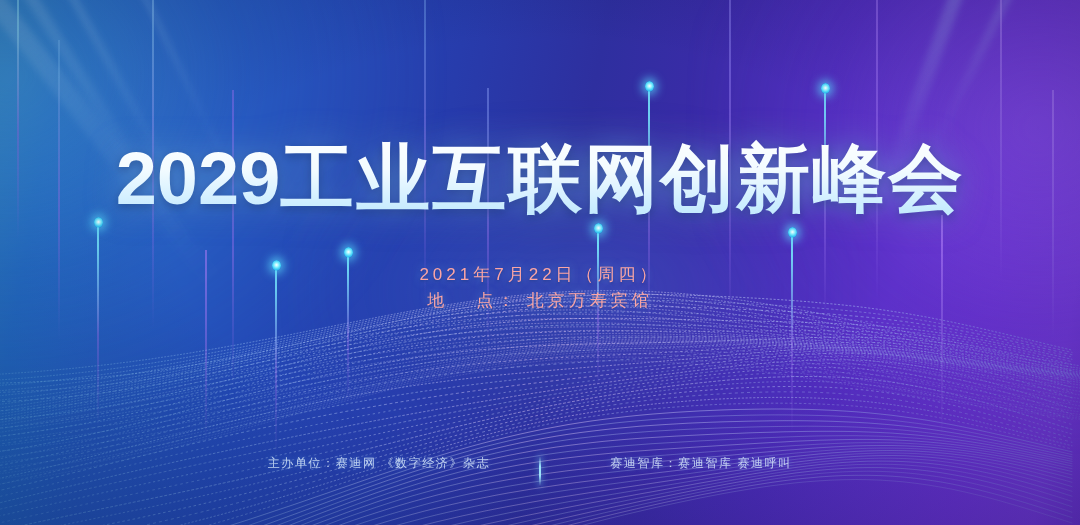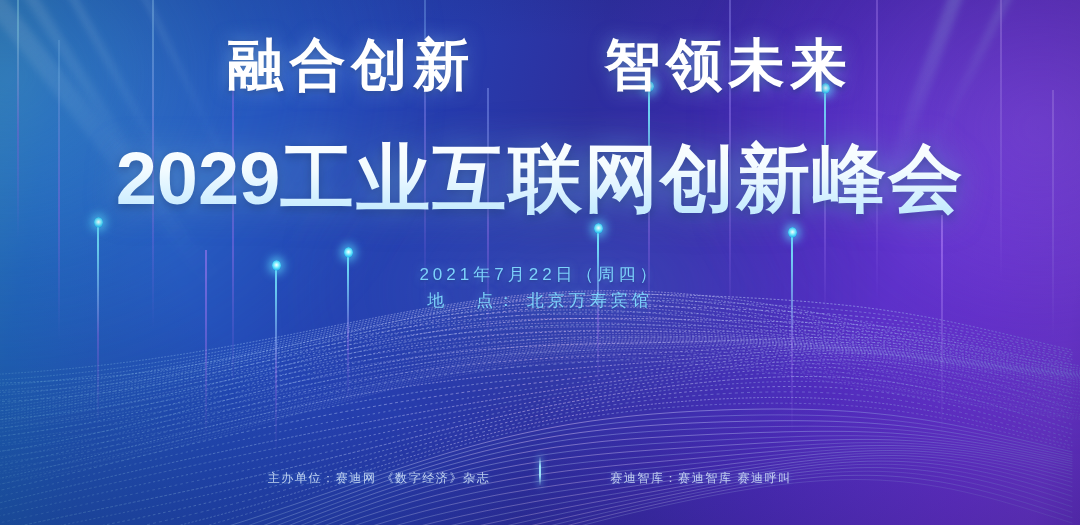--- a/index.html
+++ b/index.html
@@ -138,35 +138,35 @@
   }
   .main-title .yr { letter-spacing: 0px; }
 
   .meta {
     position: absolute;
     top: 262px;
     left: 0; right: 0;
     text-align: center;
   }
   .meta-line {
-    color: #7dd3fc;
+    color: #fca5a5;
     font-size: 17px;
     letter-spacing: 4px;
     line-height: 26px;
     text-shadow: 0 0 8px rgba(120,190,255,0.6), 0 1px 3px rgba(10,30,90,0.5);
     white-space: nowrap;
   }
   .meta-line.venue .sp { display: inline-block; width: 28px; }
 
   .footer {
     position: absolute;
     bottom: 38px;
     left: 0; right: 0;
     display: flex;
-    align-items: flex-end;
+    align-items: flex-start;
     justify-content: center;
     gap: 0;
   }
   .footer-text {
     color: rgba(226,242,255,0.80);
     font-size: 12px;
     letter-spacing: 1.6px;
     white-space: nowrap;
     text-shadow: 0 0 6px rgba(90,170,255,0.45);
   }
@@ -352,25 +352,20 @@
           <path d="M-20.0 205.6 L-10.0 204.4 L0.0 203.1 L10.0 201.9 L20.0 200.5 L30.0 199.1 L40.0 197.7 L50.0 196.2 L60.0 194.7 L70.0 193.0 L80.0 191.4 L90.0 189.7 L100.0 187.9 L110.0 186.1 L120.0 184.2 L130.0 182.2 L140.0 180.2 L150.0 178.2 L160.0 176.1 L170.0 173.9 L180.0 171.7 L190.0 169.4 L200.0 167.1 L210.0 164.8 L220.0 162.4 L230.0 159.9 L240.0 157.5 L250.0 155.0 L260.0 152.4 L270.0 149.9 L280.0 147.3 L290.0 144.7 L300.0 142.1 L310.0 139.5 L320.0 136.9 L330.0 134.4 L340.0 131.8 L350.0 129.2 L360.0 126.7 L370.0 124.2 L380.0 121.7 L390.0 119.3 L400.0 116.9 L410.0 114.6 L420.0 112.3 L430.0 110.1 L440.0 107.9 L450.0 105.9 L460.0 103.9 L470.0 102.0 L480.0 100.2 L490.0 98.4 L500.0 96.8 L510.0 95.3 L520.0 93.9 L530.0 92.5 L540.0 91.3 L550.0 90.2 L560.0 89.3 L570.0 88.4 L580.0 87.7 L590.0 87.1 L600.0 86.6 L610.0 86.2 L620.0 86.0 L630.0 85.8 L640.0 85.8 L650.0 86.0 L660.0 86.2 L670.0 86.6 L680.0 87.0 L690.0 87.6 L700.0 88.3 L710.0 89.1 L720.0 90.0 L730.0 91.0 L740.0 92.1 L750.0 93.3 L760.0 94.5 L770.0 95.9 L780.0 97.3 L790.0 98.8 L800.0 100.4 L810.0 102.0 L820.0 103.7 L830.0 105.4 L840.0 107.1 L850.0 108.9 L860.0 110.8 L870.0 112.6 L880.0 114.5 L890.0 116.4 L900.0 118.3 L910.0 120.2 L920.0 122.2 L930.0 124.1 L940.0 126.0 L950.0 127.8 L960.0 129.7 L970.0 131.5 L980.0 133.4 L990.0 135.1 L1000.0 136.9 L1010.0 138.6 L1020.0 140.3 L1030.0 141.9 L1040.0 143.5 L1050.0 145.1 L1060.0 146.6 L1070.0 148.1 L1080.0 149.5 L1090.0 NaN L1100.0 NaN" stroke="url(#wgrad)" stroke-width="0.85" stroke-dasharray="1.1 2.1" opacity="0.324"></path>
           <path d="M-20.0 211.3 L-10.0 210.0 L0.0 208.7 L10.0 207.3 L20.0 205.9 L30.0 204.4 L40.0 202.9 L50.0 201.3 L60.0 199.6 L70.0 197.9 L80.0 196.2 L90.0 194.3 L100.0 192.4 L110.0 190.5 L120.0 188.5 L130.0 186.4 L140.0 184.3 L150.0 182.1 L160.0 179.8 L170.0 177.5 L180.0 175.2 L190.0 172.8 L200.0 170.4 L210.0 167.9 L220.0 165.4 L230.0 162.8 L240.0 160.2 L250.0 157.6 L260.0 155.0 L270.0 152.3 L280.0 149.7 L290.0 147.0 L300.0 144.3 L310.0 141.6 L320.0 139.0 L330.0 136.3 L340.0 133.7 L350.0 131.1 L360.0 128.5 L370.0 126.0 L380.0 123.5 L390.0 121.0 L400.0 118.6 L410.0 116.3 L420.0 114.0 L430.0 111.8 L440.0 109.7 L450.0 107.6 L460.0 105.7 L470.0 103.8 L480.0 102.0 L490.0 100.3 L500.0 98.7 L510.0 97.3 L520.0 95.9 L530.0 94.7 L540.0 93.5 L550.0 92.5 L560.0 91.6 L570.0 90.8 L580.0 90.2 L590.0 89.7 L600.0 89.3 L610.0 89.0 L620.0 88.8 L630.0 88.8 L640.0 88.9 L650.0 89.1 L660.0 89.4 L670.0 89.8 L680.0 90.4 L690.0 91.0 L700.0 91.8 L710.0 92.6 L720.0 93.6 L730.0 94.7 L740.0 95.8 L750.0 97.0 L760.0 98.3 L770.0 99.7 L780.0 101.2 L790.0 102.7 L800.0 104.3 L810.0 105.9 L820.0 107.6 L830.0 109.3 L840.0 111.0 L850.0 112.8 L860.0 114.6 L870.0 116.5 L880.0 118.3 L890.0 120.2 L900.0 122.0 L910.0 123.9 L920.0 125.7 L930.0 127.6 L940.0 129.4 L950.0 131.2 L960.0 133.0 L970.0 134.7 L980.0 136.4 L990.0 138.1 L1000.0 139.8 L1010.0 141.4 L1020.0 143.0 L1030.0 144.5 L1040.0 146.0 L1050.0 147.4 L1060.0 148.8 L1070.0 150.2 L1080.0 151.5 L1090.0 NaN L1100.0 NaN" stroke="url(#wgrad)" stroke-width="0.85" stroke-dasharray="1.1 2.1" opacity="0.306"></path>
           <path d="M-20.0 216.7 L-10.0 215.4 L0.0 214.0 L10.0 212.5 L20.0 211.0 L30.0 209.4 L40.0 207.7 L50.0 206.0 L60.0 204.2 L70.0 202.4 L80.0 200.5 L90.0 198.5 L100.0 196.5 L110.0 194.4 L120.0 192.3 L130.0 190.1 L140.0 187.8 L150.0 185.5 L160.0 183.2 L170.0 180.7 L180.0 178.3 L190.0 175.8 L200.0 173.2 L210.0 170.6 L220.0 168.0 L230.0 165.3 L240.0 162.7 L250.0 160.0 L260.0 157.3 L270.0 154.5 L280.0 151.8 L290.0 149.1 L300.0 146.3 L310.0 143.6 L320.0 140.9 L330.0 138.2 L340.0 135.5 L350.0 132.9 L360.0 130.3 L370.0 127.8 L380.0 125.3 L390.0 122.8 L400.0 120.4 L410.0 118.1 L420.0 115.9 L430.0 113.7 L440.0 111.6 L450.0 109.6 L460.0 107.7 L470.0 105.9 L480.0 104.2 L490.0 102.6 L500.0 101.0 L510.0 99.7 L520.0 98.4 L530.0 97.2 L540.0 96.1 L550.0 95.2 L560.0 94.4 L570.0 93.7 L580.0 93.1 L590.0 92.7 L600.0 92.4 L610.0 92.2 L620.0 92.1 L630.0 92.1 L640.0 92.3 L650.0 92.6 L660.0 93.0 L670.0 93.5 L680.0 94.1 L690.0 94.8 L700.0 95.6 L710.0 96.5 L720.0 97.5 L730.0 98.6 L740.0 99.7 L750.0 101.0 L760.0 102.3 L770.0 103.7 L780.0 105.2 L790.0 106.7 L800.0 108.2 L810.0 109.8 L820.0 111.5 L830.0 113.2 L840.0 114.9 L850.0 116.6 L860.0 118.4 L870.0 120.1 L880.0 121.9 L890.0 123.7 L900.0 125.5 L910.0 127.2 L920.0 129.0 L930.0 130.7 L940.0 132.5 L950.0 134.2 L960.0 135.9 L970.0 137.5 L980.0 139.1 L990.0 140.7 L1000.0 142.2 L1010.0 143.7 L1020.0 145.2 L1030.0 146.6 L1040.0 148.0 L1050.0 149.3 L1060.0 150.6 L1070.0 151.9 L1080.0 153.1 L1090.0 NaN L1100.0 NaN" stroke="url(#wgrad)" stroke-width="0.85" stroke-dasharray="1.1 2.1" opacity="0.288"></path>
           <path d="M-20.0 221.9 L-10.0 220.4 L0.0 218.9 L10.0 217.3 L20.0 215.6 L30.0 213.9 L40.0 212.1 L50.0 210.3 L60.0 208.4 L70.0 206.4 L80.0 204.4 L90.0 202.3 L100.0 200.2 L110.0 198.0 L120.0 195.7 L130.0 193.4 L140.0 191.0 L150.0 188.6 L160.0 186.1 L170.0 183.5 L180.0 181.0 L190.0 178.4 L200.0 175.7 L210.0 173.1 L220.0 170.3 L230.0 167.6 L240.0 164.9 L250.0 162.1 L260.0 159.3 L270.0 156.6 L280.0 153.8 L290.0 151.0 L300.0 148.3 L310.0 145.5 L320.0 142.8 L330.0 140.1 L340.0 137.4 L350.0 134.8 L360.0 132.2 L370.0 129.7 L380.0 127.2 L390.0 124.8 L400.0 122.5 L410.0 120.2 L420.0 118.0 L430.0 115.9 L440.0 113.9 L450.0 112.0 L460.0 110.1 L470.0 108.4 L480.0 106.7 L490.0 105.2 L500.0 103.8 L510.0 102.5 L520.0 101.3 L530.0 100.2 L540.0 99.2 L550.0 98.4 L560.0 97.6 L570.0 97.0 L580.0 96.5 L590.0 96.2 L600.0 95.9 L610.0 95.8 L620.0 95.8 L630.0 95.9 L640.0 96.1 L650.0 96.4 L660.0 96.8 L670.0 97.4 L680.0 98.0 L690.0 98.8 L700.0 99.6 L710.0 100.5 L720.0 101.5 L730.0 102.6 L740.0 103.8 L750.0 105.0 L760.0 106.3 L770.0 107.7 L780.0 109.1 L790.0 110.6 L800.0 112.1 L810.0 113.7 L820.0 115.2 L830.0 116.9 L840.0 118.5 L850.0 120.2 L860.0 121.8 L870.0 123.5 L880.0 125.2 L890.0 126.9 L900.0 128.6 L910.0 130.2 L920.0 131.9 L930.0 133.5 L940.0 135.2 L950.0 136.7 L960.0 138.3 L970.0 139.8 L980.0 141.3 L990.0 142.8 L1000.0 144.2 L1010.0 145.6 L1020.0 147.0 L1030.0 148.3 L1040.0 149.6 L1050.0 150.8 L1060.0 152.0 L1070.0 153.2 L1080.0 154.3 L1090.0 NaN L1100.0 NaN" stroke="url(#wgrad)" stroke-width="0.85" stroke-dasharray="1.1 2.1" opacity="0.270"></path>
         </g>
     </svg>
   </div>
 
   <div class="bg-vignette"></div>
 
-  <div class="tagline">
-    <span>融合创新</span>
-    <span class="gap"></span>
-    <span>智领未来</span>
-  </div>
 
   <div class="main-title">
     <span class="yr">2029</span><span>工业互联网创新峰会</span>
   </div>
 
   <div class="meta">
     <div class="meta-line">2021年7月22日（周四）</div>
     <div class="meta-line venue">
       <span>地</span><span class="sp"></span><span>点：</span>
       <span>北京万寿宾馆</span>

